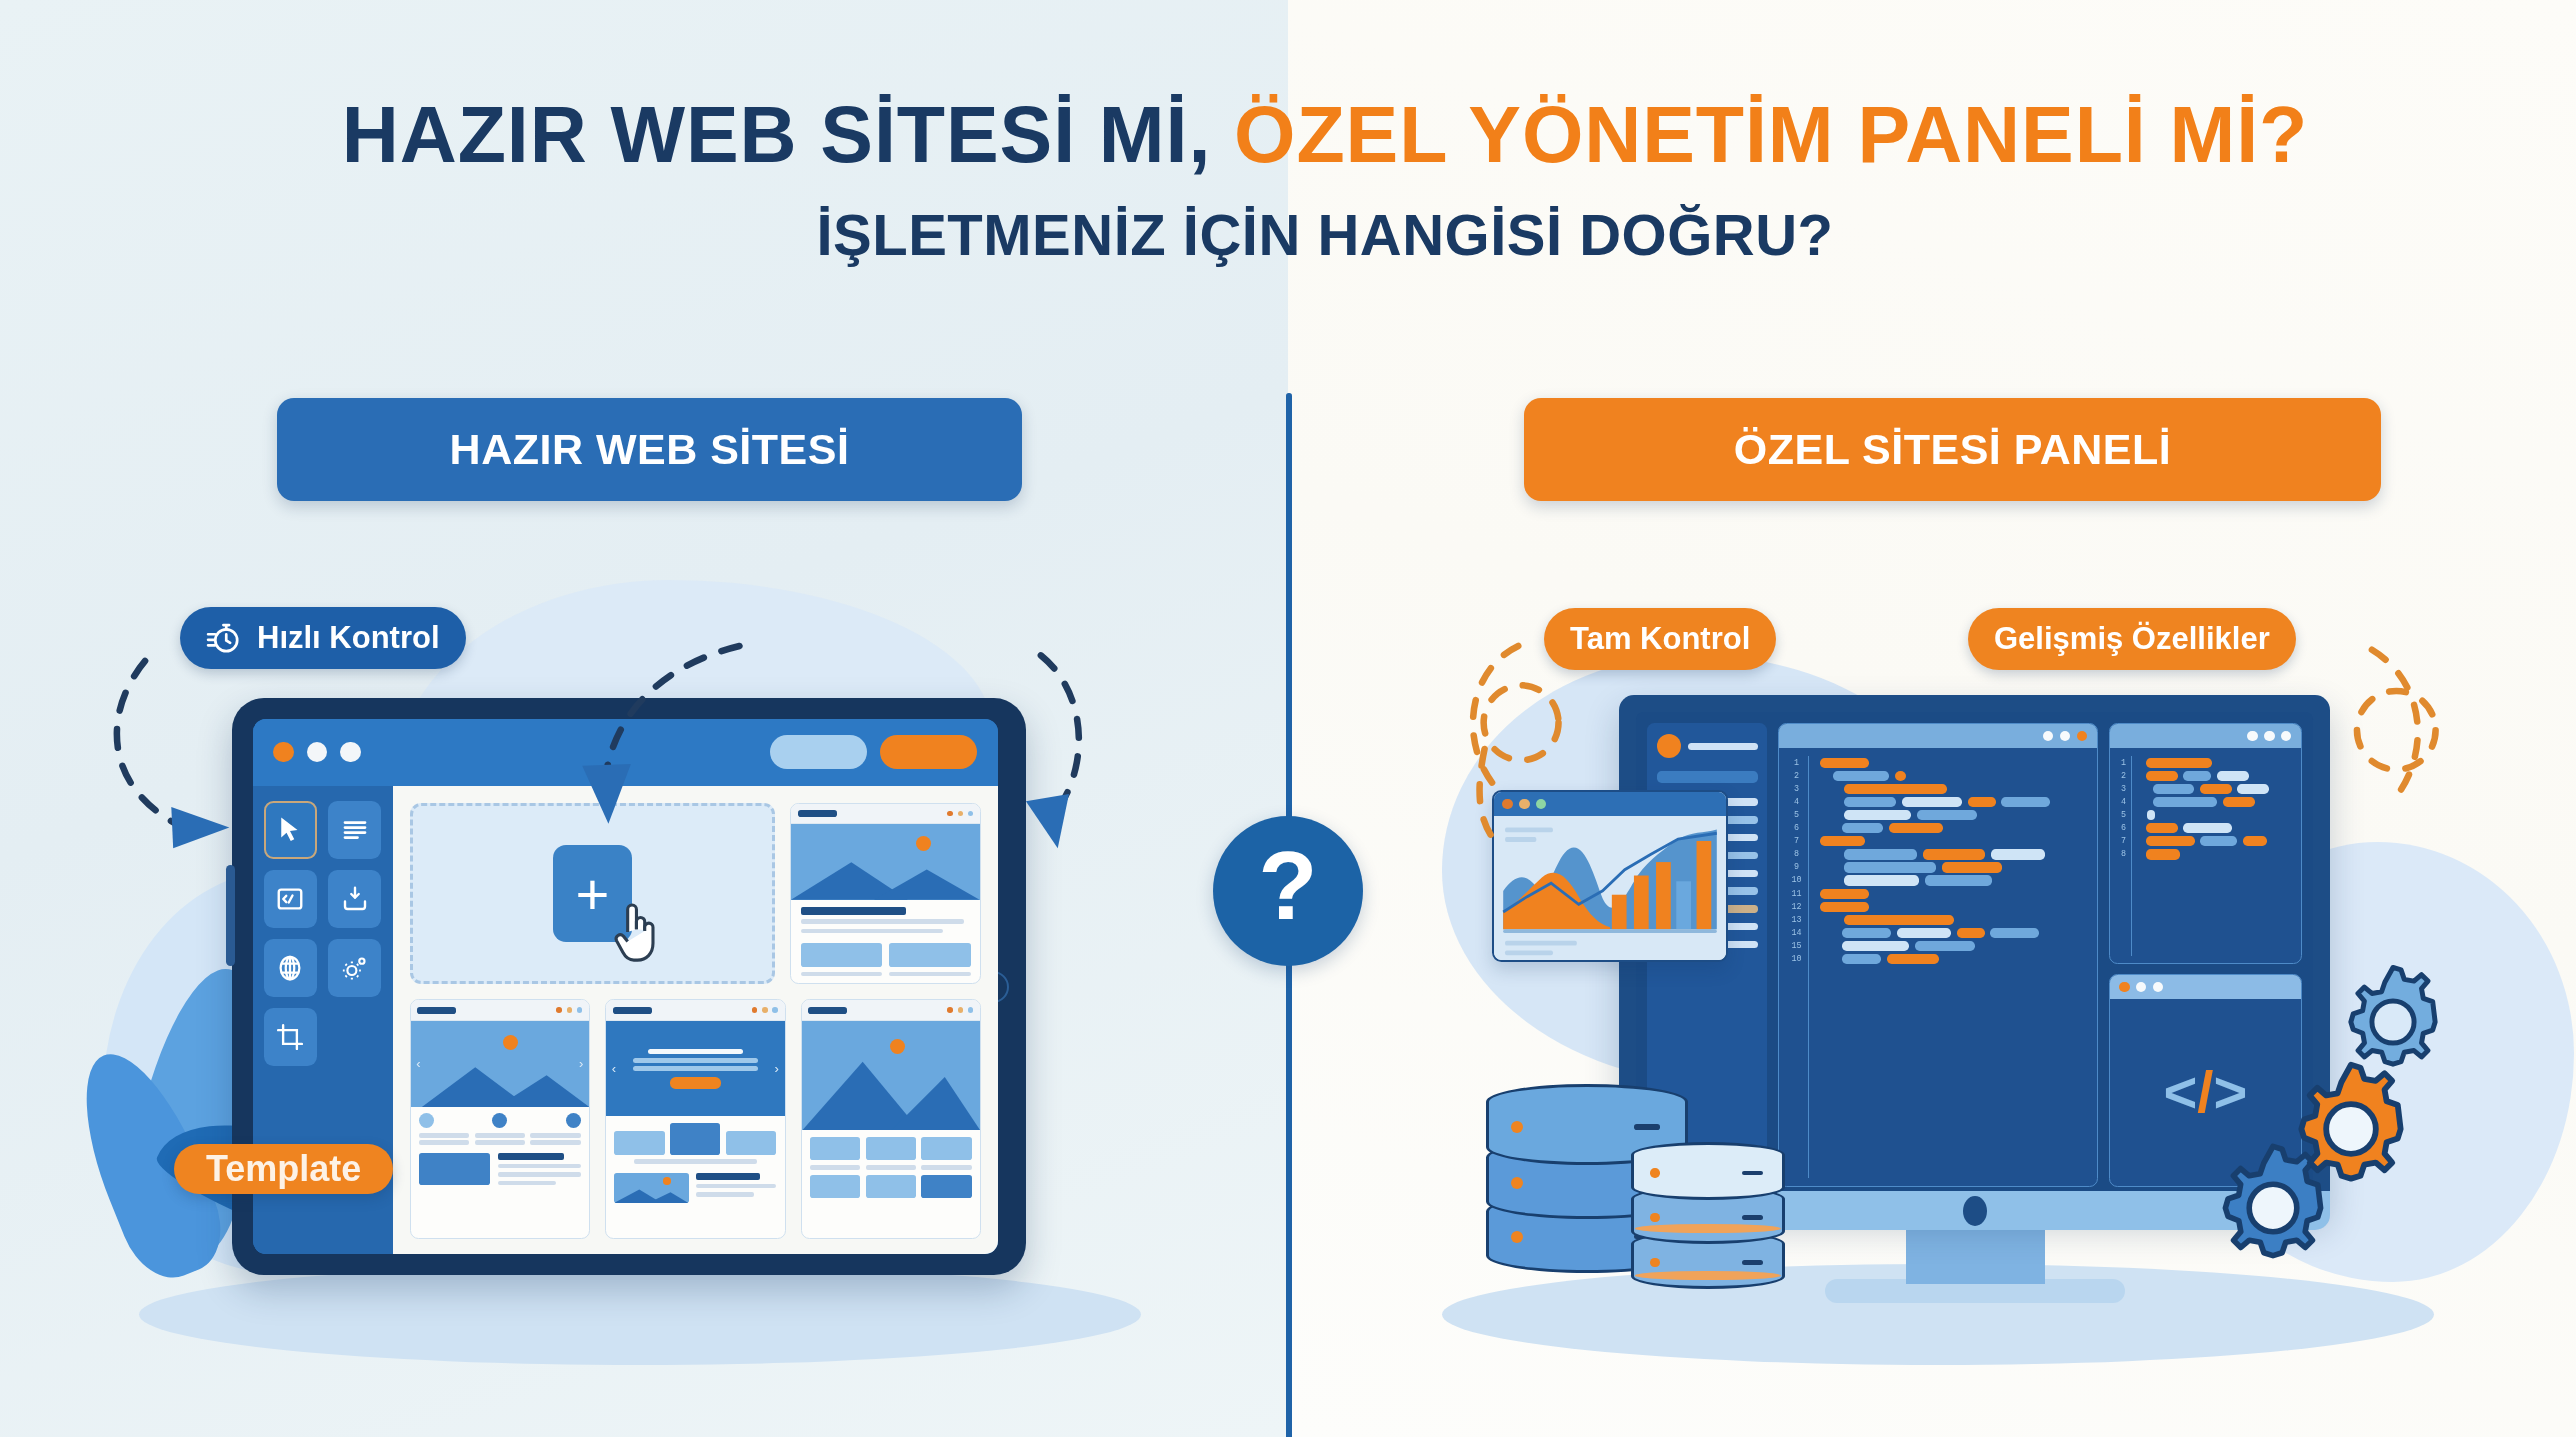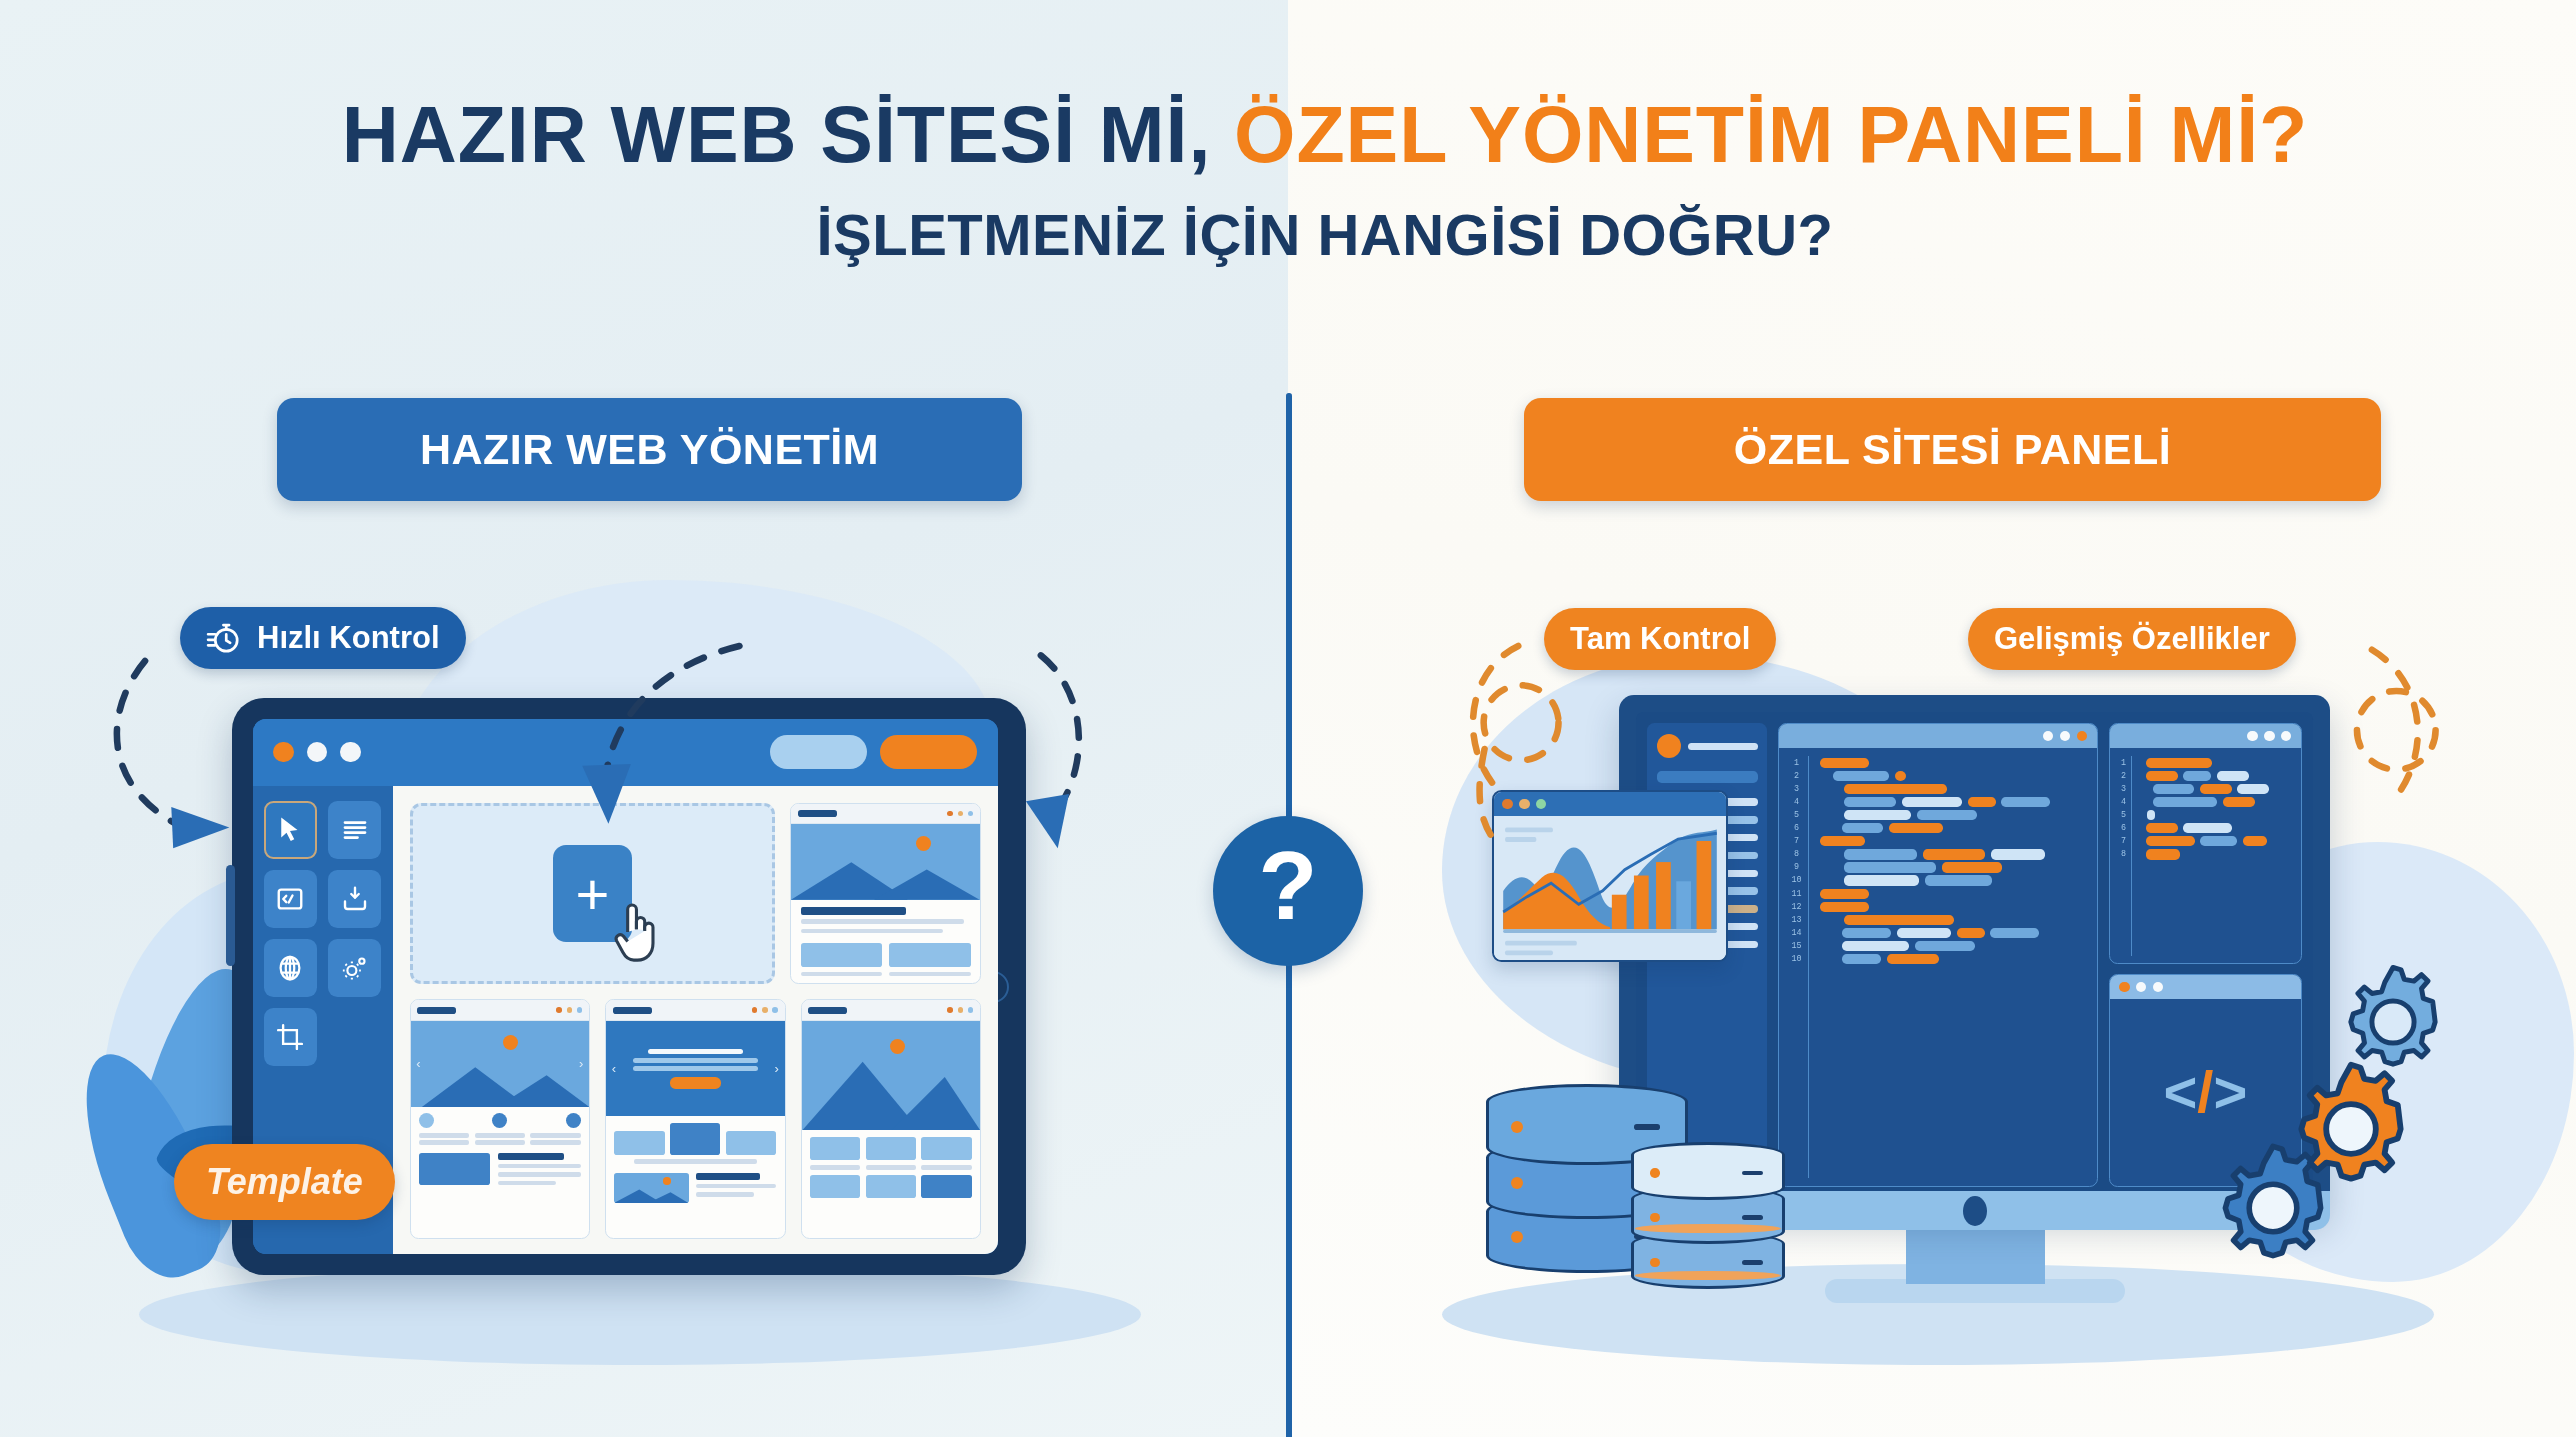--- a/index.html
+++ b/index.html
@@ -75,26 +75,25 @@
   .pill-orange { background:#ef8420; }
   .pill-fast  { left:180px;  top:607px; }
   .pill-easy  { left:769px;  top:608px; }
   .pill-ctrl  { left:1544px; top:608px; }
   .pill-feat  { left:1968px; top:608px; }
   .pill .ico { width:36px; height:36px; display:block; }
 
   
   .template-badge {
     position:absolute; left:174px; top:1144px; z-index:34;
-    height:76px; padding:0 32px;
+    height:50px; padding:0 32px;
     display:flex; align-items:center;
     border-radius:935px; background:#ef8420; color:#fdf2e6;
     font-size:36px; font-weight:700;
     box-shadow:0 4.7px 13px rgba(20,50,90,.22);
-    font-style:italic;
   }
 
   
   .blob-l {
     position:absolute; left:103px; top:871px; width:337px; height:403px;
     background:#d4e6f7; border-radius:52% 48% 46% 54% / 56% 44% 56% 44%;
     z-index:4;
   }
   .blob-r {
     position:absolute; left:2181px; top:842px; width:393px; height:440px;
@@ -328,21 +327,21 @@
       <span class="accent">ÖZEL YÖNETİM PANELİ Mİ?</span>
     </div>
     <div class="subtitle">İŞLETMENİZ İÇİN HANGİSİ DOĞRU?</div>
   </div>
 
   <div class="divider"></div>
   <div class="qmark">
     <span>?</span>
   </div>
 
-  <div class="sec-badge sec-badge-left">HAZIR WEB YÖNETİM</div>
+  <div class="sec-badge sec-badge-left">HAZIR WEB SİTESİ</div>
   <div class="sec-badge sec-badge-right">ÖZEL SİTESİ PANELİ</div>
 
   <svg class="arrows" viewBox="0 0 2752 1536">
     <g stroke="#203b5e" stroke-width="7" fill="none" stroke-linecap="round" stroke-dasharray="20 20">
       <path d="M155,706 C110,760 110,840 192,882"></path>
     </g>
     <polygon points="183,862 245,884 185,906" fill="#2a6db5"></polygon>
     <g stroke="#203b5e" stroke-width="7" fill="none" stroke-linecap="round" stroke-dasharray="20 20">
       <path d="M790,690 C700,712 652,770 646,838"></path>
     </g>

